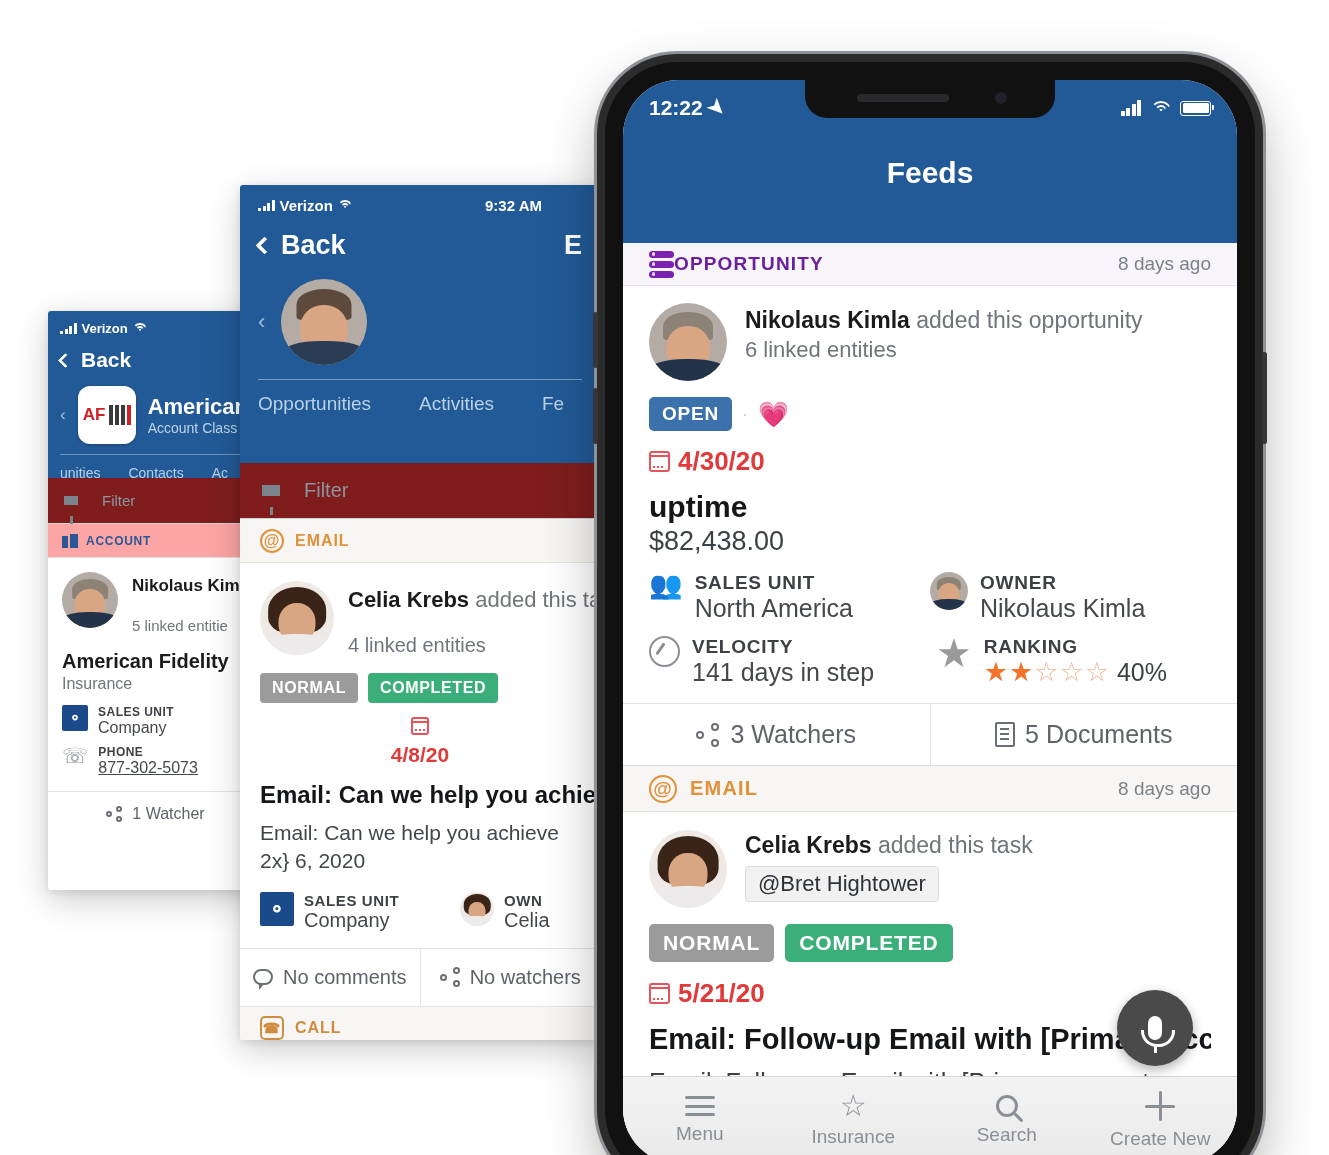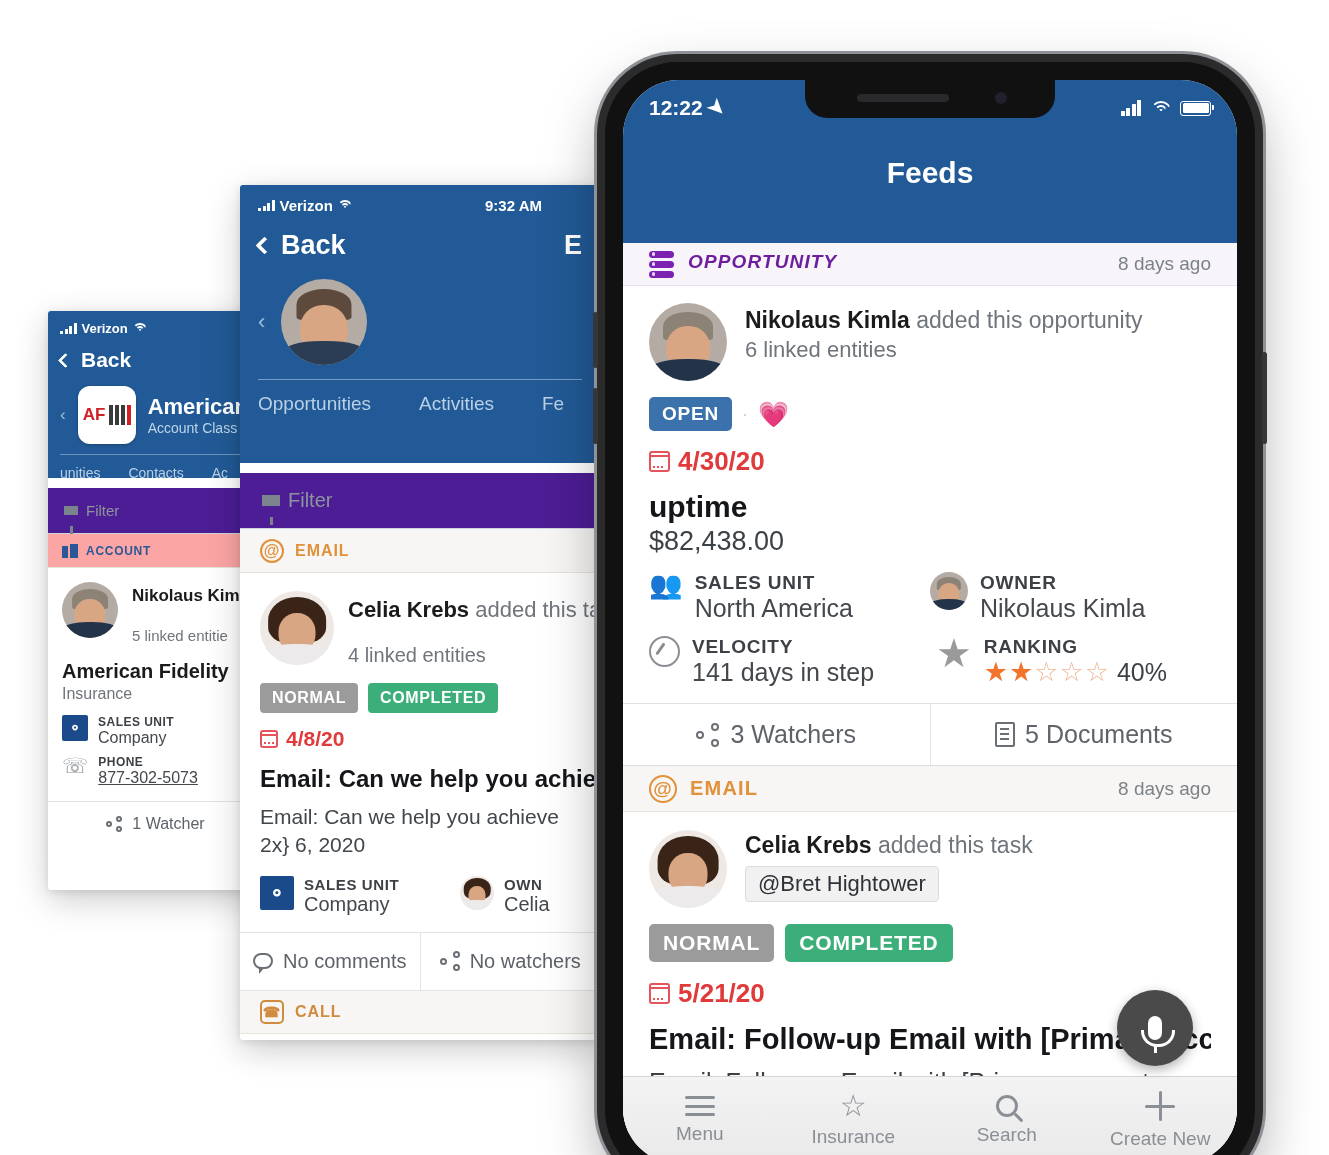--- a/index.html
+++ b/index.html
@@ -47,22 +47,22 @@
           transform:rotate(45deg); border-radius:2px; }
 
   .navrow { display:flex; align-items:center; }
   .navback { display:flex; align-items:center; gap:10px; font-weight:bold; }
 
   .hdr-ident { display:flex; align-items:center; }
   .avatar-round { border-radius:50%; overflow:hidden; background:#b4aca4; position:relative; flex:none; }
   .tabs { display:flex; color:#b9d0e7; }
   .tab { text-align:center; }
 
-  .filterbar { background:#4c1d95; display:flex; align-items:center; gap:8px;
-               color:#8d949c; border-bottom:1px solid #cfd4d9;margin-top:10px; }
+  .filterbar { background:#7f1d1d; display:flex; align-items:center; gap:24px;
+               color:#8d949c; border-bottom:1px solid #cfd4d9; }
   .funnel { width:0; height:0; border-left:9px solid #7b838c; border-right:9px solid #7b838c;
             border-top:11px solid #7b838c; position:relative; }
   .funnel::after { content:""; position:absolute; left:-1.5px; top:11px; width:3px; height:8px; background:#7b838c; }
 
   .sechdr { display:flex; align-items:center; justify-content:space-between;
             background:#f7f6f4; border-bottom:1px solid #e7e2da;
             letter-spacing:.06em; font-weight:bold; }
   .sechdr .ago { color:#7d8288; font-weight:normal; letter-spacing:0; }
 
   .card { background:#fff; }
@@ -404,21 +404,21 @@
           </div>
           <div class="plinked" style="font-size:20px;white-space:nowrap;">4 linked entities</div>
         </div>
       </div>
 
       <div style="margin-top:16px;display:flex;gap:10px;">
         <span class="badge b-normal" style="font-size:16px;padding:6px 12px;border-radius:4px;">NORMAL</span>
         <span class="badge b-completed" style="font-size:16px;padding:6px 12px;border-radius:4px;">COMPLETED</span>
       </div>
 
-      <div class="dateline" style="margin-top:14px;font-size:21px;">
+      <div class="dateline" style="margin-top:14px;font-size:21px;flex-direction:column;">
         <span class="calico" style="width:18px;height:18px;"></span>
         <span>4/8/20</span>
       </div>
 
       <div style="margin-top:14px;font-size:24px;font-weight:bold;color:#14161a;white-space:nowrap;">Email: Can we help you achieve</div>
       <div style="margin-top:10px;font-size:21px;color:#41464b;line-height:1.35;width:330px;">Email: Can we help you achieve 2x} 6, 2020</div>
 
       <div class="meta-grid" style="margin-top:16px;">
         <div class="meta-cell">
           <span class="su-logo" style="width:34px;height:34px;font-size:20px;border-radius:2px;">⚬</span>
@@ -497,21 +497,21 @@
             </span>
             <span class="batt" style="width:31px;height:15px;">
                 <i></i>
               </span>
           </div>
         </div>
         <div style="text-align:center; font-size:30px; font-weight:bold; margin-top:32px;">Feeds</div>
       </div>
 
       <div class="sechdr" style="height:43px; padding:0 26px; font-size:19px; color:#6d1e9c; background:#f7f4fa; border-bottom:1px solid #e8e0f0;">
-        <span style="display:flex;gap:14px;font-style:italic;">
+        <span style="display:flex;align-items:center;">
           <span class="opp-ico" style="width:25px;">
             <i></i>
               <i></i>
               <i></i>
           </span>
           <span>OPPORTUNITY</span>
         </span>
         <span class="ago" style="font-size:19px;">8 days ago</span>
       </div>
 

